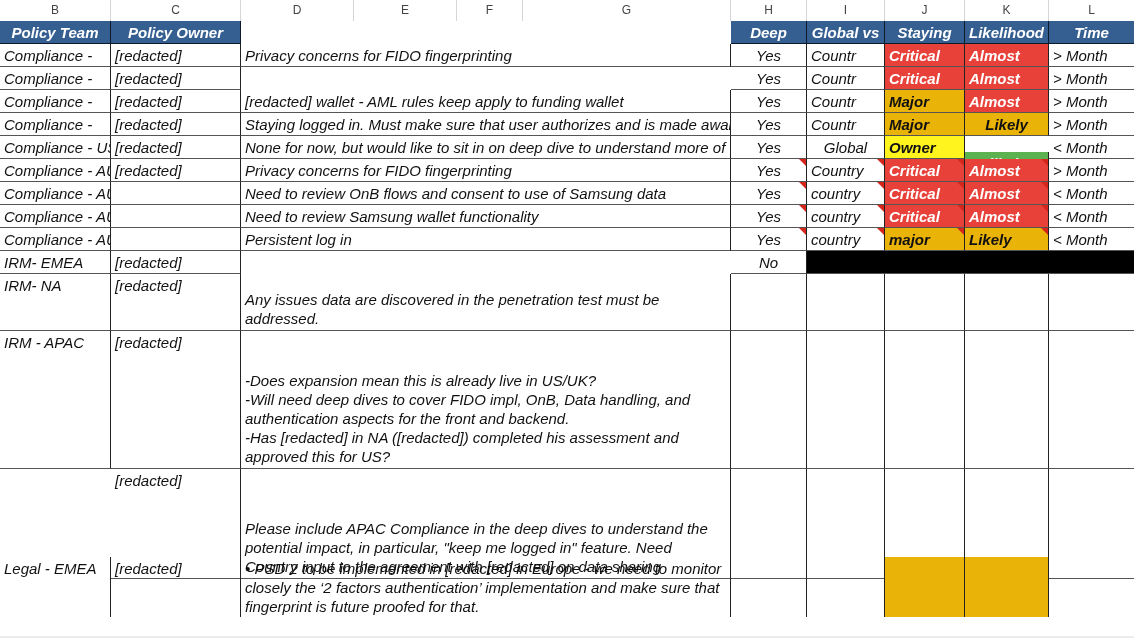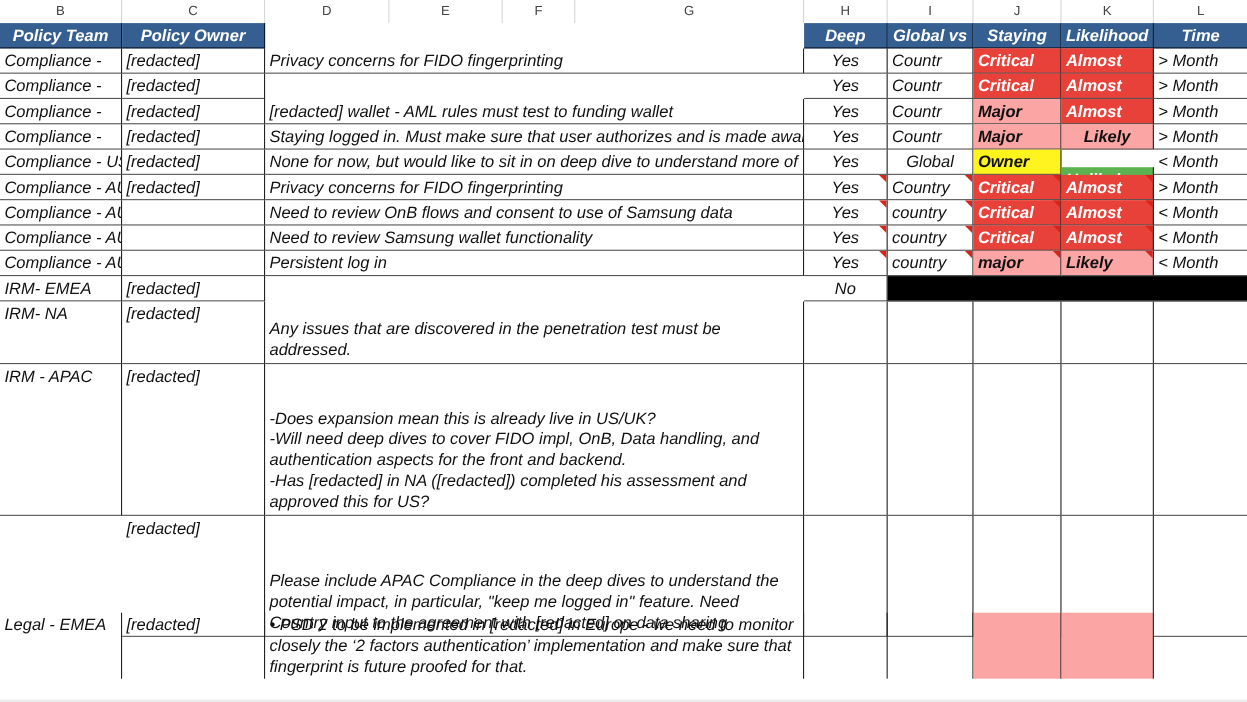--- a/index.html
+++ b/index.html
@@ -13,21 +13,21 @@
   .cell { position:absolute; top:0; box-sizing:border-box; border-right:1px solid #222;
           border-bottom:1px solid #555; font-size:15px; padding:2px 4px; overflow:hidden;
           white-space:nowrap; line-height:19px; }
   .hdr .cell { background:#355f91; color:#fff; font-weight:bold; text-align:center;
                border-right:1px solid #0d1a2c; border-bottom:1px solid #0d1a2c; font-size:15px; }
   .wrap { white-space:normal; display:flex; flex-direction:column; justify-content:flex-end; }
   .top { justify-content:flex-start; }
   .center { text-align:center; }
   .sev { font-weight:bold; }
   .red { background:#e8413a; color:#fff; }
-  .amber { background:#fca5a5; color:#111; }
+  .amber { background:#eab308; color:#111; }
   .yellow { background:#fff41e; color:#111; }
   .green { background:#5cb251; color:#fff;margin-top:16px; }
   .black { background:#000; }
   .tri { position:absolute; top:0; right:0; width:0; height:0;
          border-top:7px solid #d6261c; border-left:7px solid transparent; }
   .footer-strip { position:absolute; left:0; top:636px; width:1134px; height:2px; background:#ececec; }
 </style>
 </head>
 <body>
 
@@ -74,21 +74,21 @@
     <div class="cell center" style="left:731px;width:76px;height:23px">Yes</div>
     <div class="cell" style="left:807px;width:78px;height:23px">Countr</div>
     <div class="cell sev red" style="left:885px;width:80px;height:23px">Critical</div>
     <div class="cell sev red" style="left:965px;width:84px;height:23px">Almost</div>
     <div class="cell" style="left:1049px;width:85px;height:23px;border-right:none">&gt; Month</div>
   </div>
 
   <div class="row" style="top:69px;height:23px">
     <div class="cell" style="left:0;width:111px;height:23px">Compliance -</div>
     <div class="cell" style="left:111px;width:130px;height:23px">[redacted]</div>
-    <div class="cell" style="left:241px;width:490px;height:23px">[redacted] wallet - AML rules must test to funding wallet</div>
+    <div class="cell" style="left:241px;width:490px;height:23px">[redacted] wallet - AML rules keep apply to funding wallet</div>
     <div class="cell center" style="left:731px;width:76px;height:23px">Yes</div>
     <div class="cell" style="left:807px;width:78px;height:23px">Countr</div>
     <div class="cell sev amber" style="left:885px;width:80px;height:23px">Major</div>
     <div class="cell sev red" style="left:965px;width:84px;height:23px">Almost</div>
     <div class="cell" style="left:1049px;width:85px;height:23px;border-right:none">&gt; Month</div>
   </div>
 
   <div class="row" style="top:92px;height:23px">
     <div class="cell" style="left:0;width:111px;height:23px">Compliance -</div>
     <div class="cell" style="left:111px;width:130px;height:23px">[redacted]</div>
@@ -158,21 +158,21 @@
   <div class="row" style="top:230px;height:23px">
     <div class="cell" style="left:0;width:111px;height:23px">IRM- EMEA</div>
     <div class="cell" style="left:111px;width:130px;height:23px">[redacted]</div>
     <div class="cell center" style="left:731px;width:76px;height:23px">No</div>
     <div class="cell black" style="left:807px;width:327px;height:23px;border-right:none"></div>
   </div>
 
   <div class="row" style="top:253px;height:57px">
     <div class="cell wrap top" style="left:0;width:111px;height:57px">IRM- NA</div>
     <div class="cell wrap top" style="left:111px;width:130px;height:57px">[redacted]</div>
-    <div class="cell wrap" style="left:241px;width:490px;height:57px">Any issues that are discovered in the penetration test must be addressed.</div>
+    <div class="cell wrap" style="left:241px;width:490px;height:57px">Any issues data are discovered in the penetration test must be addressed.</div>
     <div class="cell" style="left:731px;width:76px;height:57px"></div>
     <div class="cell" style="left:807px;width:78px;height:57px"></div>
     <div class="cell" style="left:885px;width:80px;height:57px"></div>
     <div class="cell" style="left:965px;width:84px;height:57px"></div>
     <div class="cell" style="left:1049px;width:85px;height:57px;border-right:none"></div>
   </div>
 
   <div class="row" style="top:310px;height:138px">
     <div class="cell wrap top" style="left:0;width:111px;height:138px">IRM - APAC</div>
     <div class="cell wrap top" style="left:111px;width:130px;height:138px">[redacted]</div>

